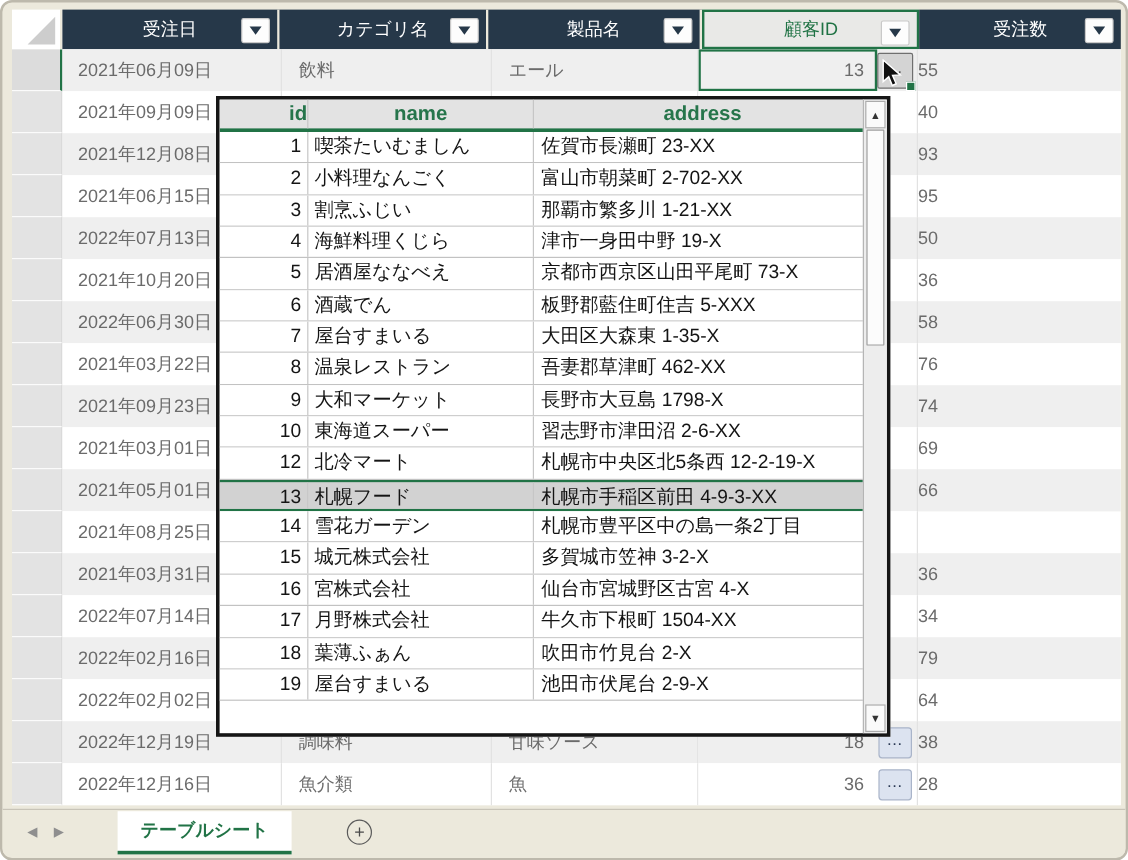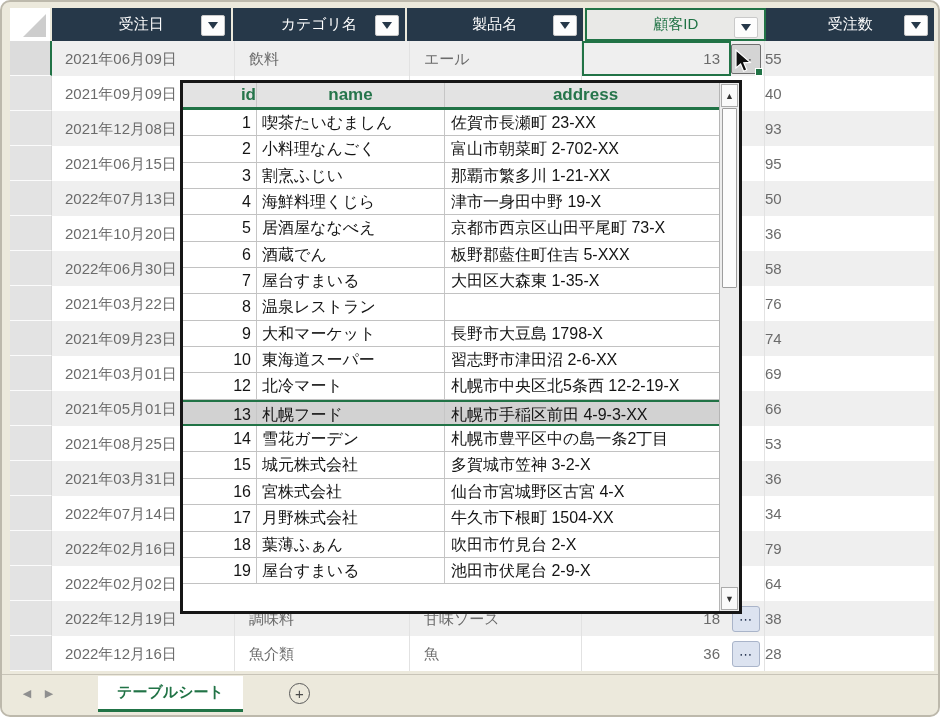--- a/index.html
+++ b/index.html
@@ -209,21 +209,20 @@
           <div class="cell prod"></div>
           <div class="cell cid"></div>
           <div class="cell qty">66</div>
         </div>
         <div class="row">
           <div class="gutter"></div>
           <div class="cell date">2021年08月25日</div>
           <div class="cell cat"></div>
           <div class="cell prod"></div>
           <div class="cell cid"></div>
-          <div class="cell qty">53</div>
         </div>
         <div class="row banded">
           <div class="gutter"></div>
           <div class="cell date">2021年03月31日</div>
           <div class="cell cat"></div>
           <div class="cell prod"></div>
           <div class="cell cid"></div>
           <div class="cell qty">36</div>
         </div>
         <div class="row">
@@ -308,20 +307,21 @@
             <div class="pcell paddr">板野郡藍住町住吉 5-XXX</div>
           </div>
           <div class="prow">
             <div class="pcell pid">7</div>
             <div class="pcell pname">屋台すまいる</div>
             <div class="pcell paddr">大田区大森東 1-35-X</div>
           </div>
           <div class="prow">
             <div class="pcell pid">8</div>
             <div class="pcell pname">温泉レストラン</div>
+            <div class="pcell paddr">吾妻郡草津町 462-XX</div>
           </div>
           <div class="prow">
             <div class="pcell pid">9</div>
             <div class="pcell pname">大和マーケット</div>
             <div class="pcell paddr">長野市大豆島 1798-X</div>
           </div>
           <div class="prow">
             <div class="pcell pid">10</div>
             <div class="pcell pname">東海道スーパー</div>
             <div class="pcell paddr">習志野市津田沼 2-6-XX</div>

